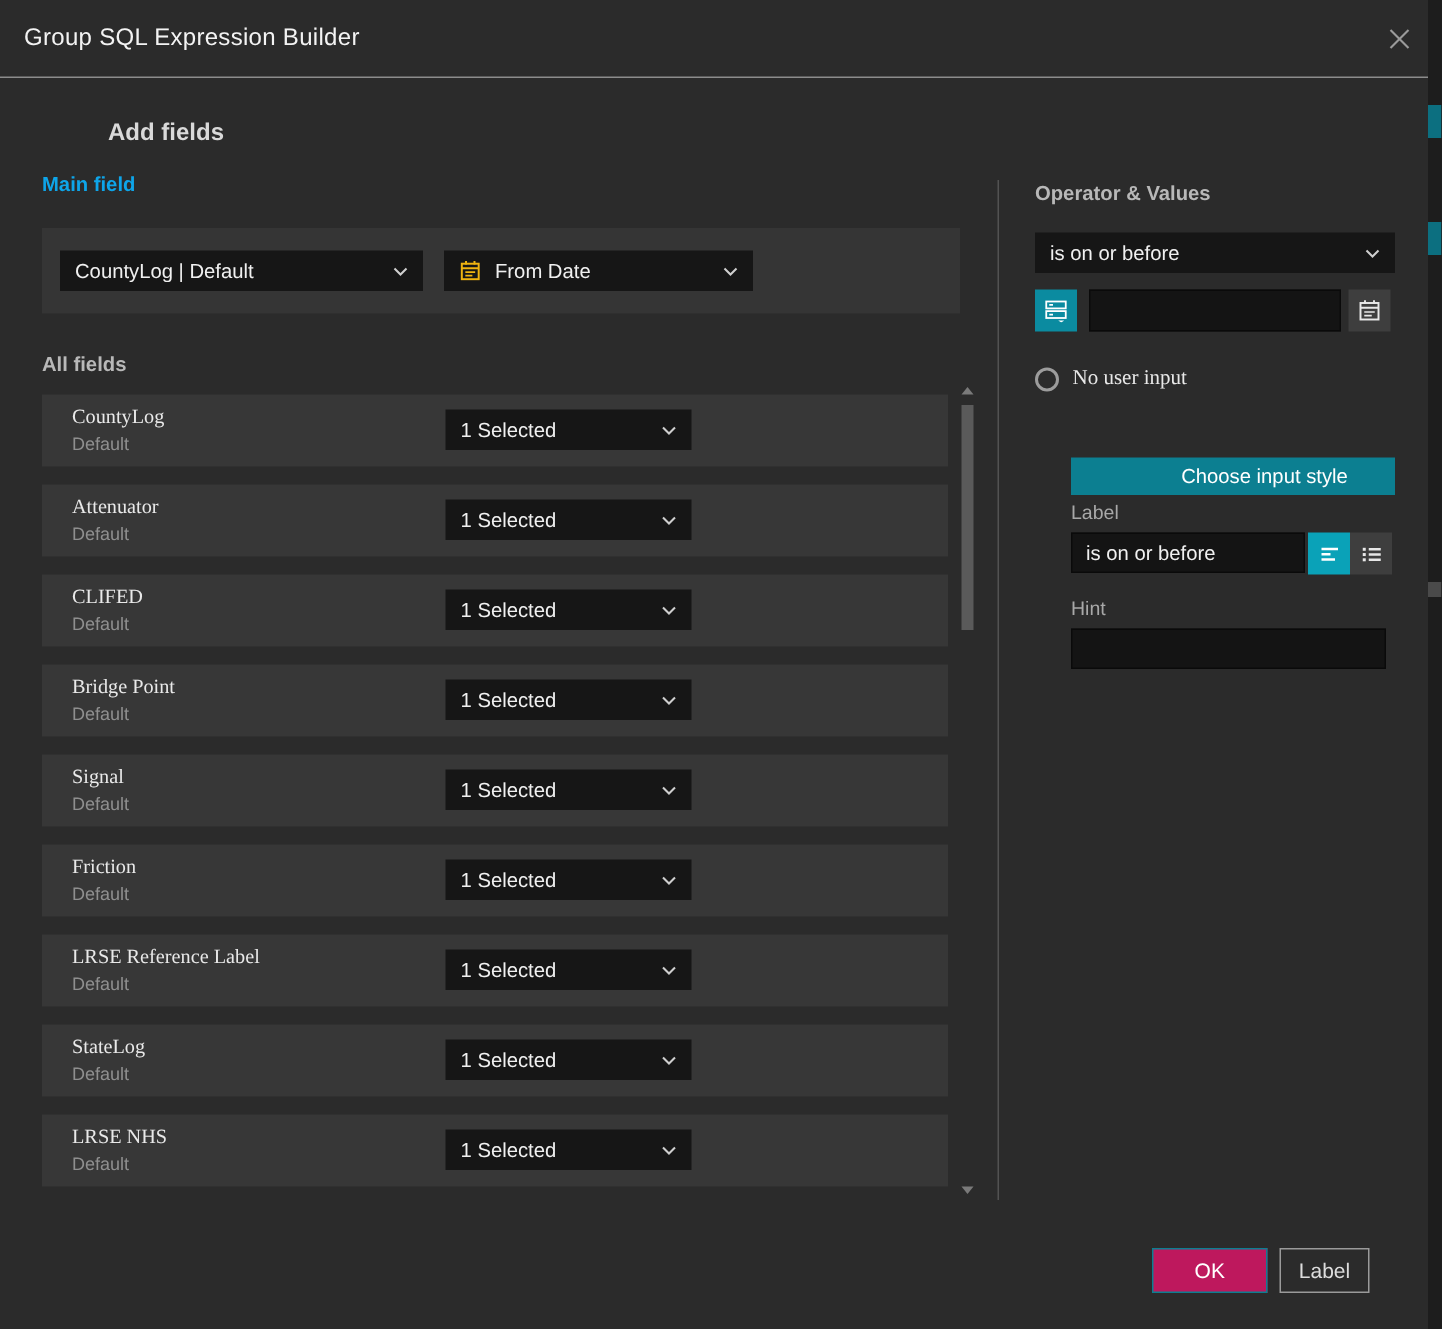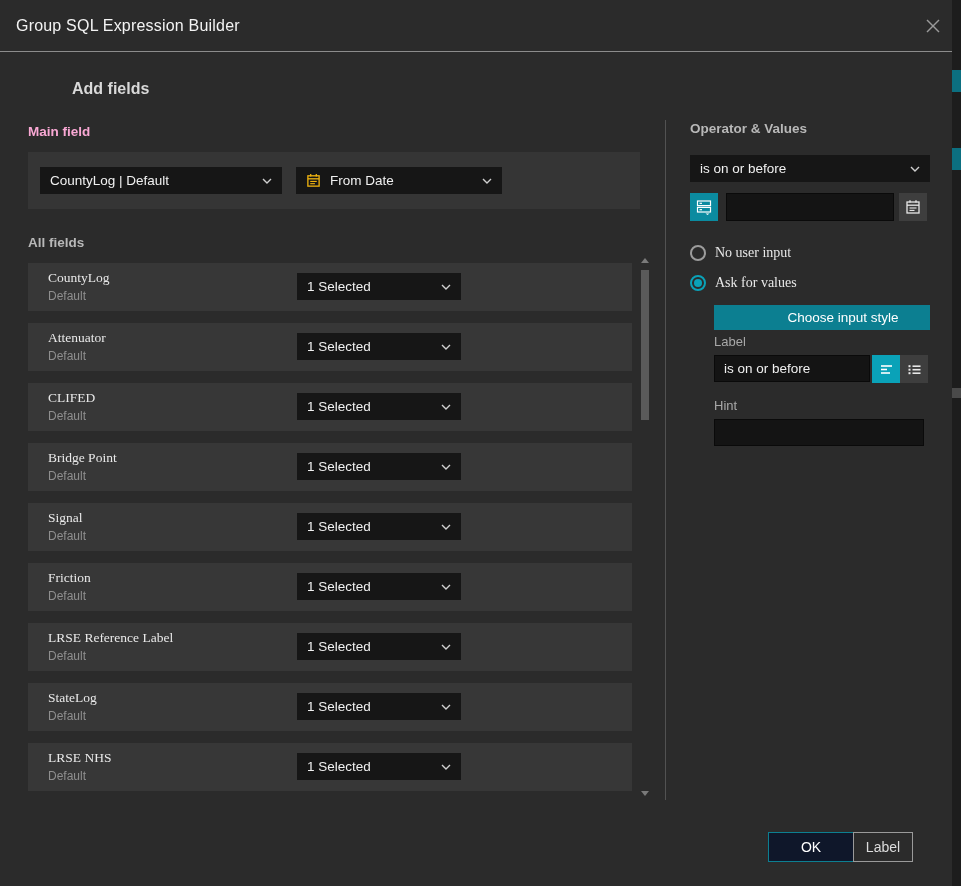--- a/index.html
+++ b/index.html
@@ -12,21 +12,21 @@
   .dialog { position: absolute; left: 0; top: 0; width: 952px; height: 886px; background: #2b2b2b; }
 
   .dlg-header { position: absolute; left: 0; top: 0; width: 100%; height: 52px;
                 border-bottom: 1px solid #8c8c8c; }
   .dlg-title { position: absolute; left: 16px; top: 0; line-height: 52px;
                font-size: 16px; font-weight: 400; color: #f3f3f3; letter-spacing: .2px; }
   .dlg-close { position: absolute; right: 10px; top: 17px; width: 18px; height: 18px;
                cursor: pointer; display: flex; align-items: center; justify-content: center; }
 
   .h-add    { position: absolute; left: 28px; top: 80px;  font-size: 16px; font-weight: 700; color: #d9d9d9; margin-left: 44px; }
-  .h-main   { position: absolute; left: 28px; top: 124px; font-size: 13.5px; font-weight: 700; color: #f9a8d4; }
+  .h-main   { position: absolute; left: 28px; top: 115px; font-size: 13.5px; font-weight: 700; color: #0ea5e9; }
   .h-all    { position: absolute; left: 28px; top: 235px; font-size: 13.5px; font-weight: 700; color: #b8b8b8; }
   .h-op     { position: absolute; left: 690px; top: 121px; font-size: 13.5px; font-weight: 700; color: #b8b8b8; }
 
   
   .select { background: #161616; height: 27px; display: flex; align-items: center;
             padding: 0 10px; cursor: pointer; color: #f0f0f0; font-size: 13.5px; }
   .select .sel-text { flex: 1 1 auto; white-space: nowrap; overflow: hidden; }
   .select .chev { flex: 0 0 auto; margin-left: 6px; display: flex; }
 
   .txt-input { background: #141414; border: 1px solid #0a0a0a; height: 27px; color: #f0f0f0;
@@ -80,21 +80,21 @@
 
   .cap-label { position: absolute; left: 714px; top: 334px; font-size: 13px; color: #a8a8a8; }
   .cap-hint  { position: absolute; left: 714px; top: 398px; font-size: 13px; color: #a8a8a8; }
   .label-input { position: absolute; left: 714px; top: 355px; width: 156px; }
   .toggle-group { position: absolute; left: 872px; top: 355px; display: flex; }
   .tgl { width: 28px; height: 28px; display: flex; align-items: center; justify-content: center; cursor: pointer; background: #3e3e3e; }
   .tgl.active { background: #0aa2b8; }
   .hint-input { position: absolute; left: 714px; top: 419px; width: 210px; }
 
   
-  .btn-ok { position: absolute; left: 768px; top: 832px; width: 86px; height: 30px; background: #0f172a;
+  .btn-ok { position: absolute; left: 768px; top: 832px; width: 77px; height: 30px; background: #be185d;
             border: 1px solid #0c7f91; color: #fff; font-size: 14px; font-family: "Liberation Sans", sans-serif;
             cursor: pointer; }
   .btn-cancel { position: absolute; left: 853px; top: 832px; width: 60px; height: 30px; background: transparent;
                 border: 1px solid #9a9a9a; color: #dcdcdc; font-size: 14px; font-family: "Liberation Sans", sans-serif;
                 cursor: pointer; }
 
   
   .bg-strip { position: absolute; left: 952px; top: 0; width: 9px; height: 886px; background: #1d1d1d; }
   .bg-strip .seg-teal1 { position: absolute; left: 0; top: 70px;  width: 9px; height: 22px; background: #0c6f80; }
   .bg-strip .seg-teal2 { position: absolute; left: 0; top: 148px; width: 9px; height: 22px; background: #0c6f80; }
@@ -307,24 +307,20 @@
           <line x1="4.5" y1="9" x2="11.5" y2="9" stroke="#e8e8e8" stroke-width="1.1"></line>
           <line x1="4.5" y1="11.4" x2="9.5" y2="11.4" stroke="#e8e8e8" stroke-width="1.1"></line>
         </svg>
       </div>
     </div>
 
     <div class="radio-row r1">
       <span class="radio"></span>
       <span class="radio-label">No user input</span>
     </div>
-    <div class="radio-row r2">
-      <span class="radio checked"></span>
-      <span class="radio-label">Ask for values</span>
-    </div>
 
     <button class="btn-choose">
       <span>Choose input style</span>
     </button>
 
     <div class="cap-label">Label</div>
     <input class="txt-input label-input" value="is on or before" style="">
     <div class="toggle-group">
       <div class="tgl active">
         <svg width="15" height="15" viewBox="0 0 15 15">

